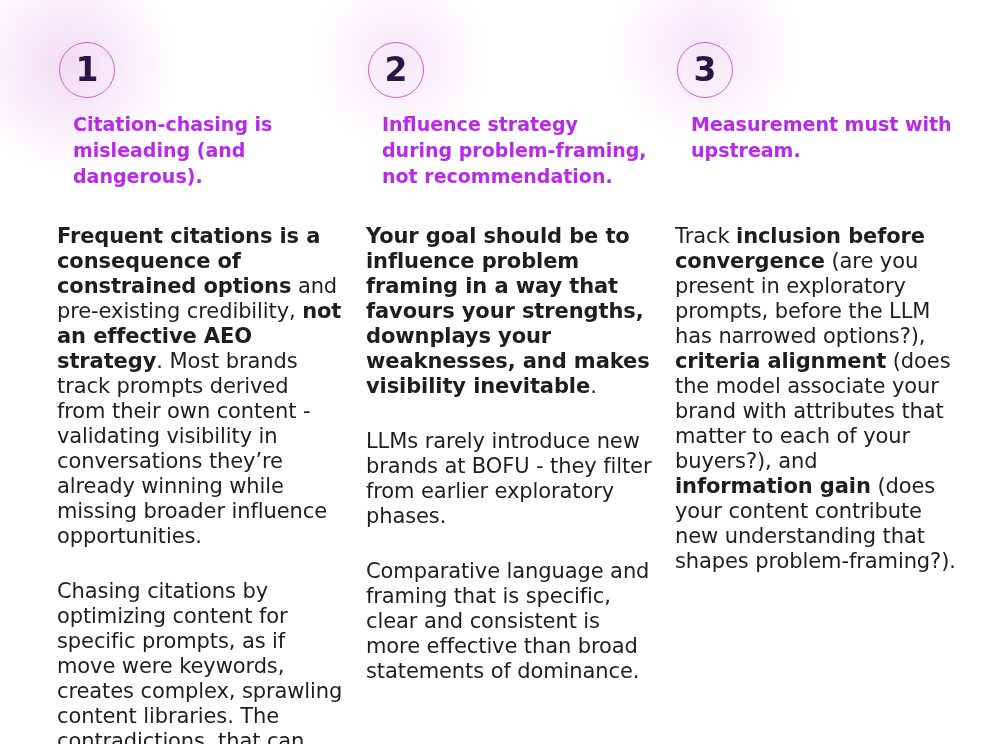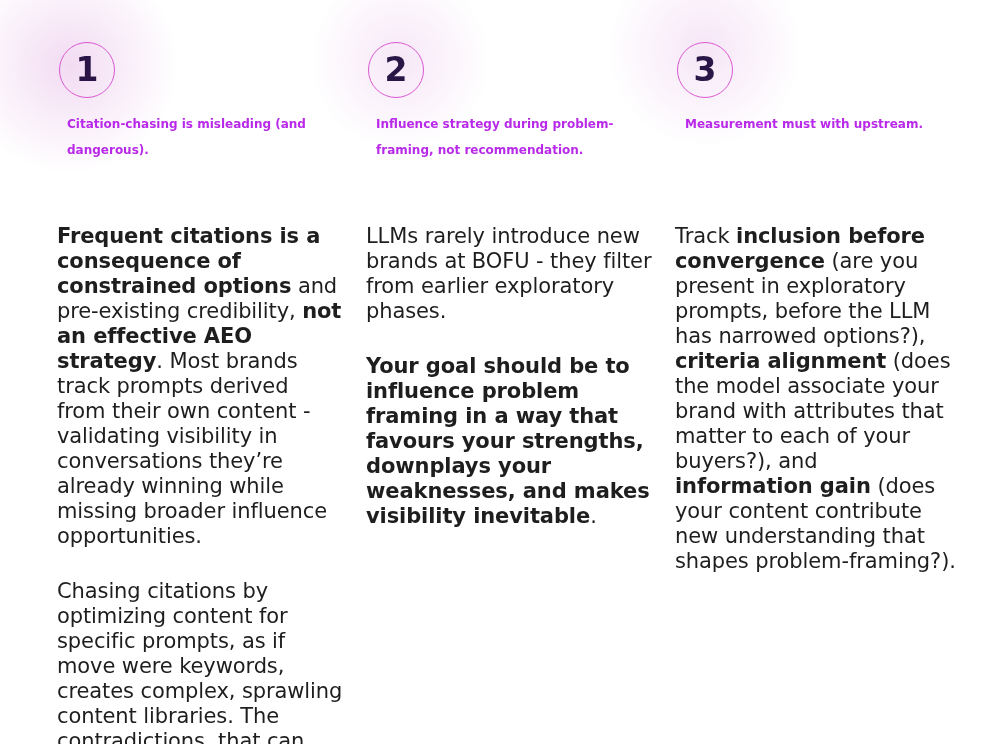--- a/index.html
+++ b/index.html
@@ -40,23 +40,23 @@
     margin: 0 0 13px 2px;
   }
   .num {
     font-size: 33px;
     font-weight: 700;
     color: var(--number);
     line-height: 1;
     transform: translateY(-1px);
   }
   h2.heading {
-    margin: 0 0 35px 10px;
+    margin: 0 0 35px 16px;
     min-height: 78px;
-    font-size: 12px;
+    font-size: 19px;
     line-height: 26px;
     font-weight: 700;
     color: var(--heading);
   }
   .body {
     color: var(--body-text);
     font-size: 21px;
     line-height: 25px;
     letter-spacing: -0.1px;
   }
@@ -79,22 +79,23 @@
         <p><span>Chasing citations by optimizing content for specific prompts, as if move were keywords, creates complex, sprawling content libraries. The contradictions. that can arise reduce clarity over who you are, who you’re for, and how to position you.</span></p>
       </div>
   </section>
 
   <section class="col">
     <div class="badge">
       <span class="num">2</span>
     </div>
     <h2 class="heading">Influence strategy during problem-framing, not recommendation.</h2>
     <div class="body">
+        <p><strong>Your goal should be to influence problem framing in a way that favours your strengths, downplays your weaknesses, and makes visibility inevitable</strong><span>.</span></p>
         <p><span>LLMs rarely introduce new brands at BOFU - they filter from earlier exploratory phases.</span></p>
-        <p><strong>Your goal should be to influence problem framing in a way that favours your strengths, downplays your weaknesses, and makes visibility inevitable</strong><span>.</span></p>
+        <p><span>Comparative language and framing that is specific, clear and consistent is more effective than broad statements of dominance.</span></p>
       </div>
   </section>
 
   <section class="col">
     <div class="badge">
       <span class="num">3</span>
     </div>
     <h2 class="heading">Measurement must with upstream.</h2>
     <div class="body">
         <p><span>Track </span><strong>inclusion before convergence</strong><span> (are you present in exploratory prompts, before the LLM has narrowed options?), </span><strong>criteria alignment</strong><span> (does the model associate your brand with attributes that matter to each of your buyers?), and </span><strong>information gain</strong><span> (does your content contribute new understanding that shapes problem-framing?).</span></p>

